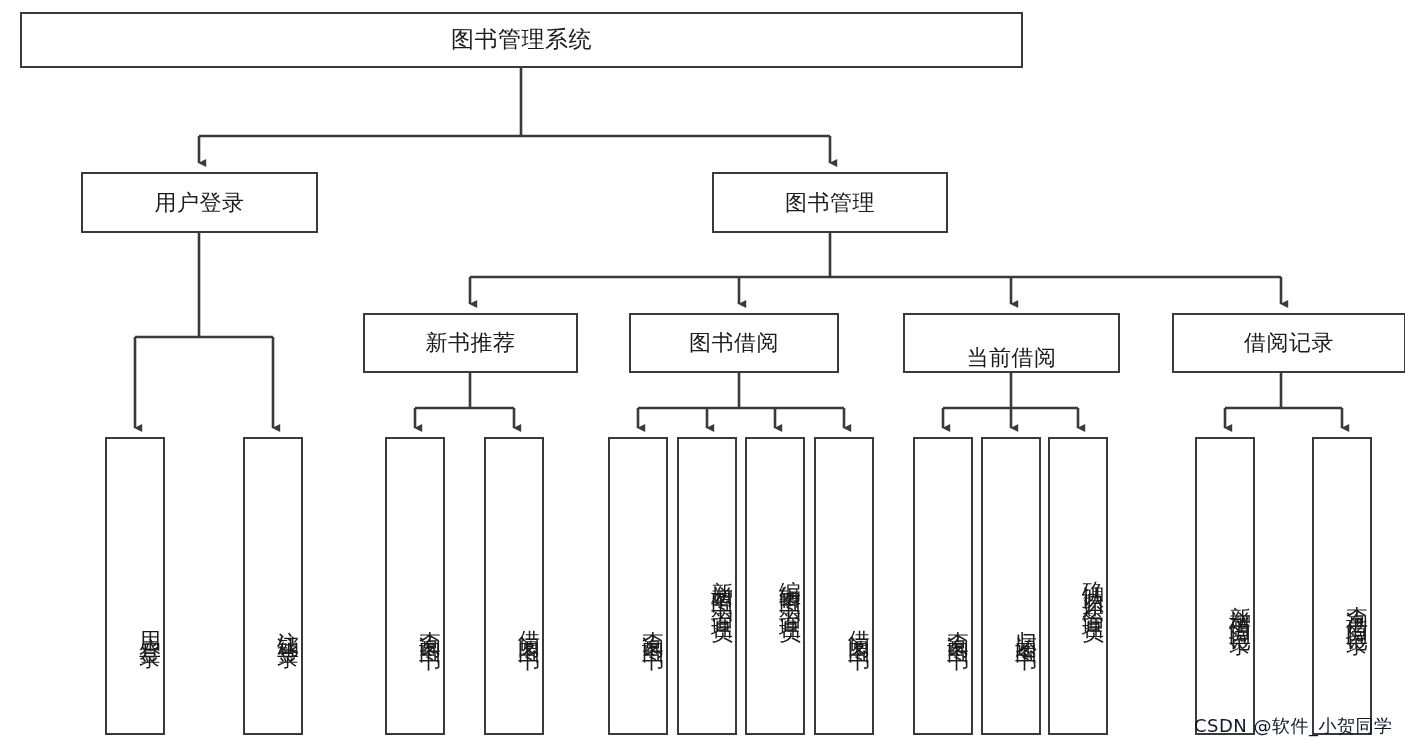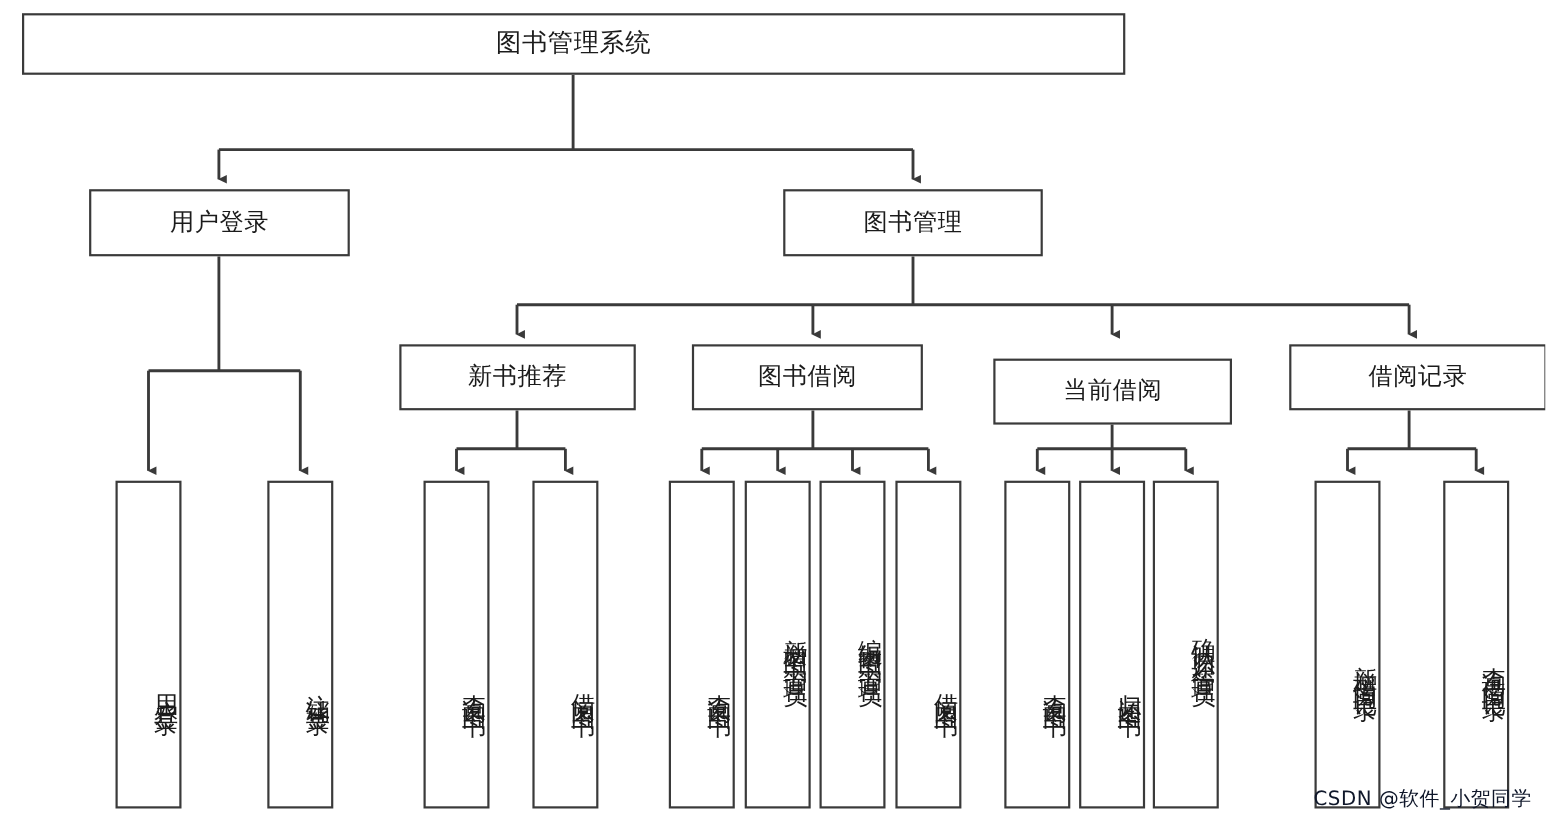--- a/index.html
+++ b/index.html
@@ -132,21 +132,21 @@
   <div class="node h" style="left:363px; top:313px; width:215px; height:60px;">
     <span>新书推荐</span>
   </div>
 
   <div class="node h" style="left:712px; top:172px; width:236px; height:61px;">
     <span>图书管理</span>
   </div>
   <div class="node h" style="left:629px; top:313px; width:210px; height:60px;">
     <span>图书借阅</span>
   </div>
-  <div class="node h" style="left:903px; top:326px; width:217px; height:60px;">
+  <div class="node h" style="left:903px; top:313px; width:217px; height:60px;align-items:flex-end;">
     <span>当前借阅</span>
   </div>
   <div class="node h" style="left:1172px; top:313px; width:234px; height:60px;">
     <span>借阅记录</span>
   </div>
 
   <div class="node v" style="left:105px; top:437px; width:60px; height:298px; padding-top:78px;">
     <span class="vtext">用户登录</span>
   </div>
   <div class="node v" style="left:243px; top:437px; width:60px; height:298px; padding-top:78px;">

